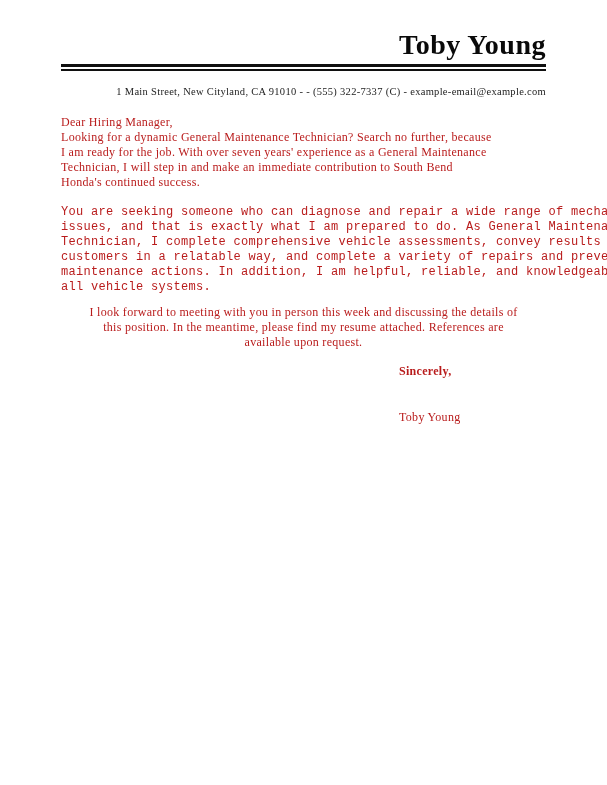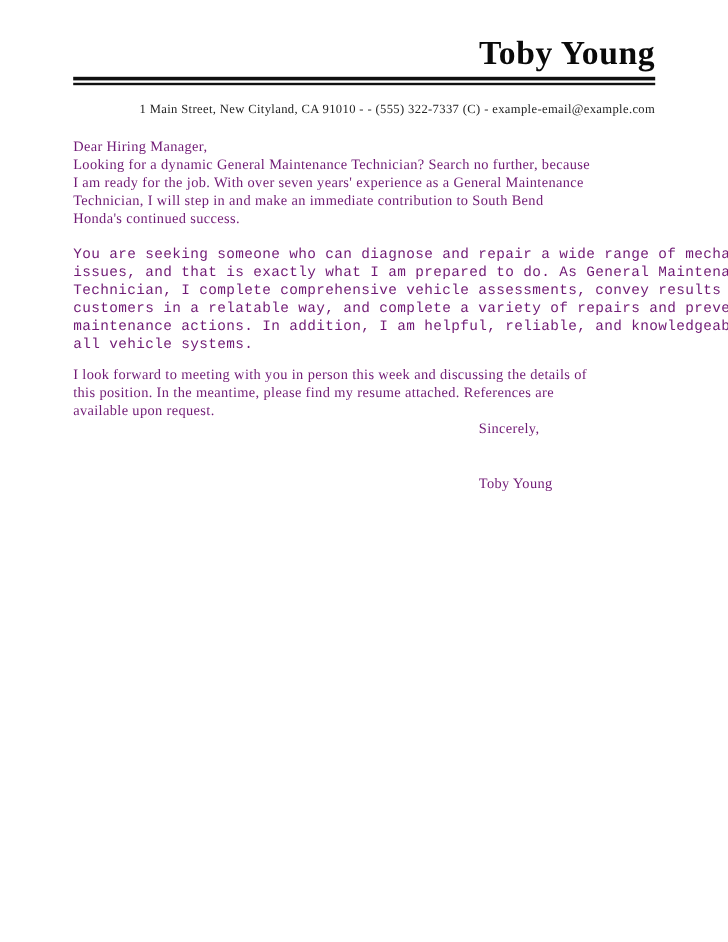--- a/index.html
+++ b/index.html
@@ -43,36 +43,38 @@
     font-size: 10.5px;
     letter-spacing: 0.3px;
     color: #222222;
     line-height: 13px;
   }
   
   .letter {
     font-size: 12px;
     letter-spacing: 0.3px;
     line-height: 15px;
-    color: #701a75;
+    color: #b91c1c;
   }
   .salutation {
     margin-top: 17px;
   }
   .para {
     white-space: pre;            
     margin: 0;
   }
   .para-1 { }
   .para-2 { margin-top: 15px; font-family: Liberation Mono, monospace; }
-  .para-3 { margin-top: 10px; }
+  .para-3 { margin-top: 10px; text-align: center; }
   .closing-block {
     margin-left: 338px;          
   }
   .closing {
+    margin-top: 14px;
+    font-weight: bold;
   }
   .signature {
     margin-top: 31px;
   }
 </style>
 </head>
 <body>
 
 <div class="page">
 

